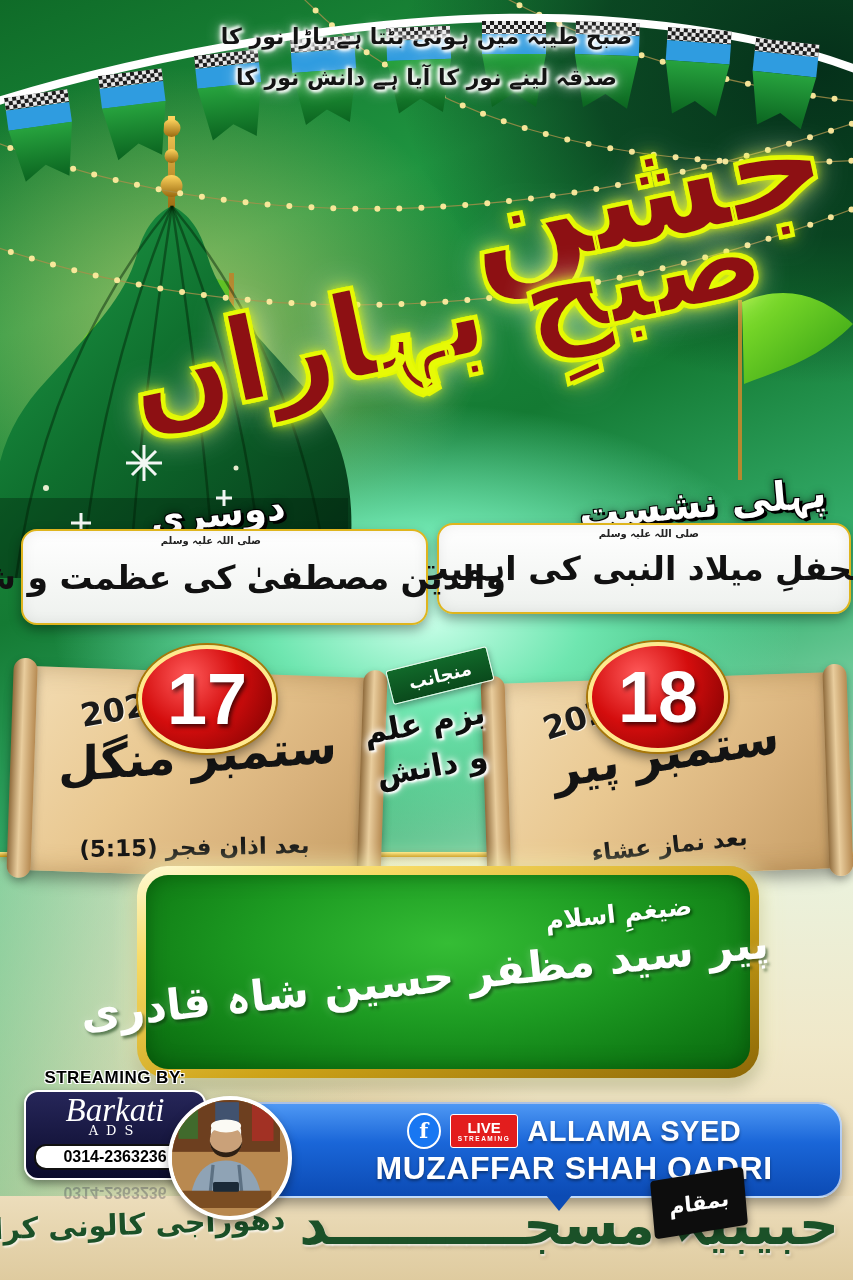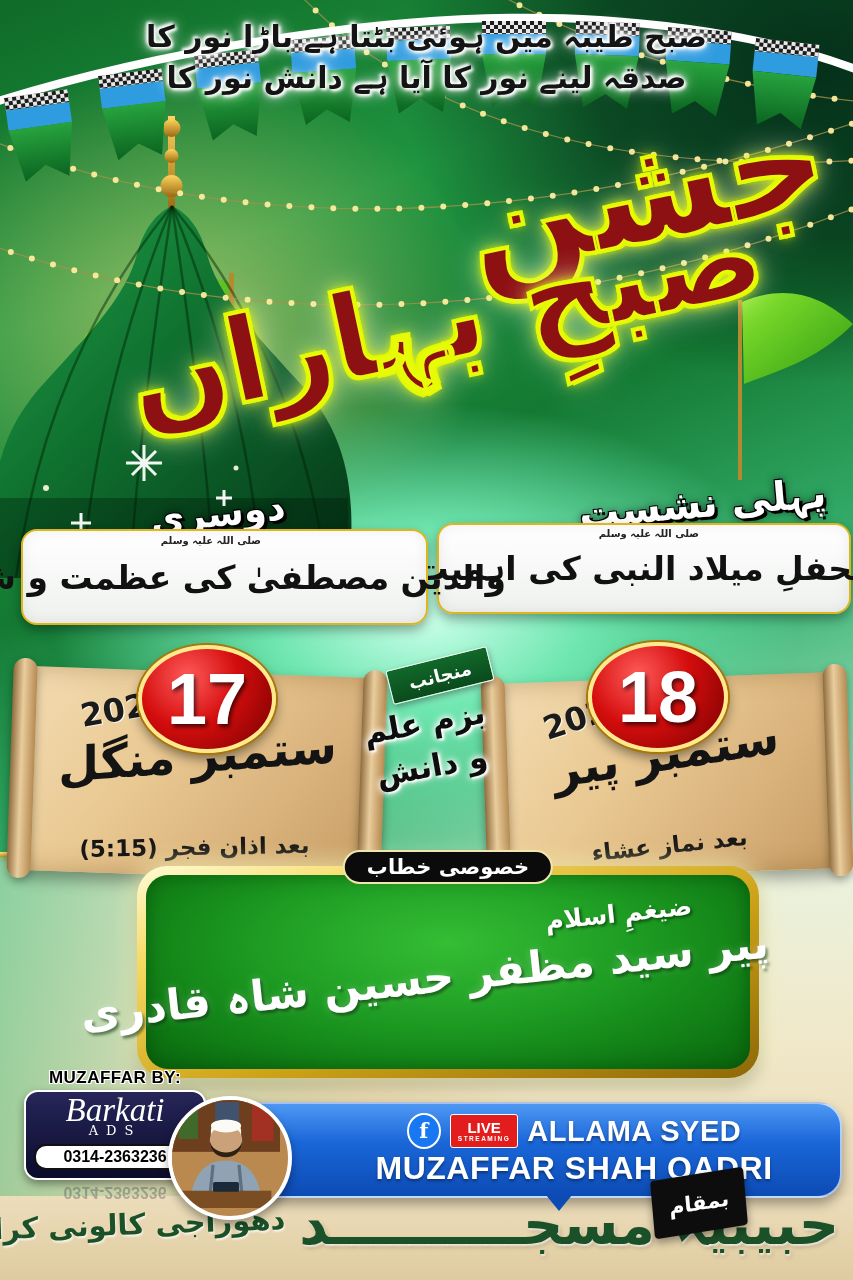--- a/index.html
+++ b/index.html
@@ -23,21 +23,21 @@
   .goldline{position:absolute;left:0;top:852px;width:853px;height:5px;z-index:3;
     background:linear-gradient(180deg,#ffe98a,#c79310);box-shadow:0 2px 6px rgba(120,80,0,.4);}
 
   
   .decor-top{position:absolute;left:0;top:0;width:853px;height:420px;z-index:2;pointer-events:none;}
   .dome-wrap{position:absolute;left:-34px;top:108px;width:420px;height:470px;z-index:1;}
   .flag-right{position:absolute;left:690px;top:262px;width:163px;height:230px;z-index:1;}
 
   
   .poem{position:absolute;left:0;right:0;top:16px;z-index:4;text-align:center;direction:rtl;color:#141414;font-weight:bold;}
-  .poem .l{font-size:30px;line-height:41px;
+  .poem .l{font-size:22px;line-height:41px;
     text-shadow:0 0 5px #fff,0 0 9px #fff,0 0 16px #fff,2px 2px 3px rgba(255,255,255,.95),-2px -2px 3px rgba(255,255,255,.95);}
 
   
   .calli{position:absolute;z-index:4;color:#8d1013;font-weight:bold;text-align:center;
     -webkit-text-stroke:2.5px #e7fa06;
     text-shadow:0 0 10px #e7fa06,0 0 18px #d9f200,3px 3px 0 #e7fa06,-3px 3px 0 #e7fa06,
       3px -3px 0 #e7fa06,-3px -3px 0 #e7fa06,0 0 34px rgba(255,255,255,.75);}
   .title-w1{left:450px;top:112px;width:390px;font-size:138px;transform:rotate(-12deg);}
   .title-w2{left:50px;top:250px;width:790px;font-size:116px;transform:rotate(-12deg);}
   .bari{position:absolute;left:235px;top:436px;width:450px;z-index:4;text-align:center;direction:rtl;
@@ -313,29 +313,28 @@
   </div>
   <div class="date-badge badge17">17</div>
 
   <div class="org-label">منجانب</div>
   <div class="org-name">
     <div>بزم علم</div>
     <div>و دانش</div>
   </div>
 
   <div class="banner-outer">
-    <div class="khitab-pill">خصوصی خطاب</div>
     <div class="banner-inner">
       <div class="honor-title">ضیغمِ اسلام</div>
       <div class="speaker-urdu">پیر سید مظفر حسین شاہ قادری</div>
     </div>
   </div>
 
   <div class="designer">
-    <div class="d-heading">MUZAFFAR BY:</div>
+    <div class="d-heading">STREAMING BY:</div>
     <div class="d-box">
       <div class="d-brand">Barkati</div>
       <div class="d-sub">ADS</div>
       <div class="d-phone">0314-2363236</div>
     </div>
     <div class="d-reflect">0314-2363236</div>
   </div>
 
   <div class="photo">
     <svg width="108" height="108" viewBox="0 0 100 100">

